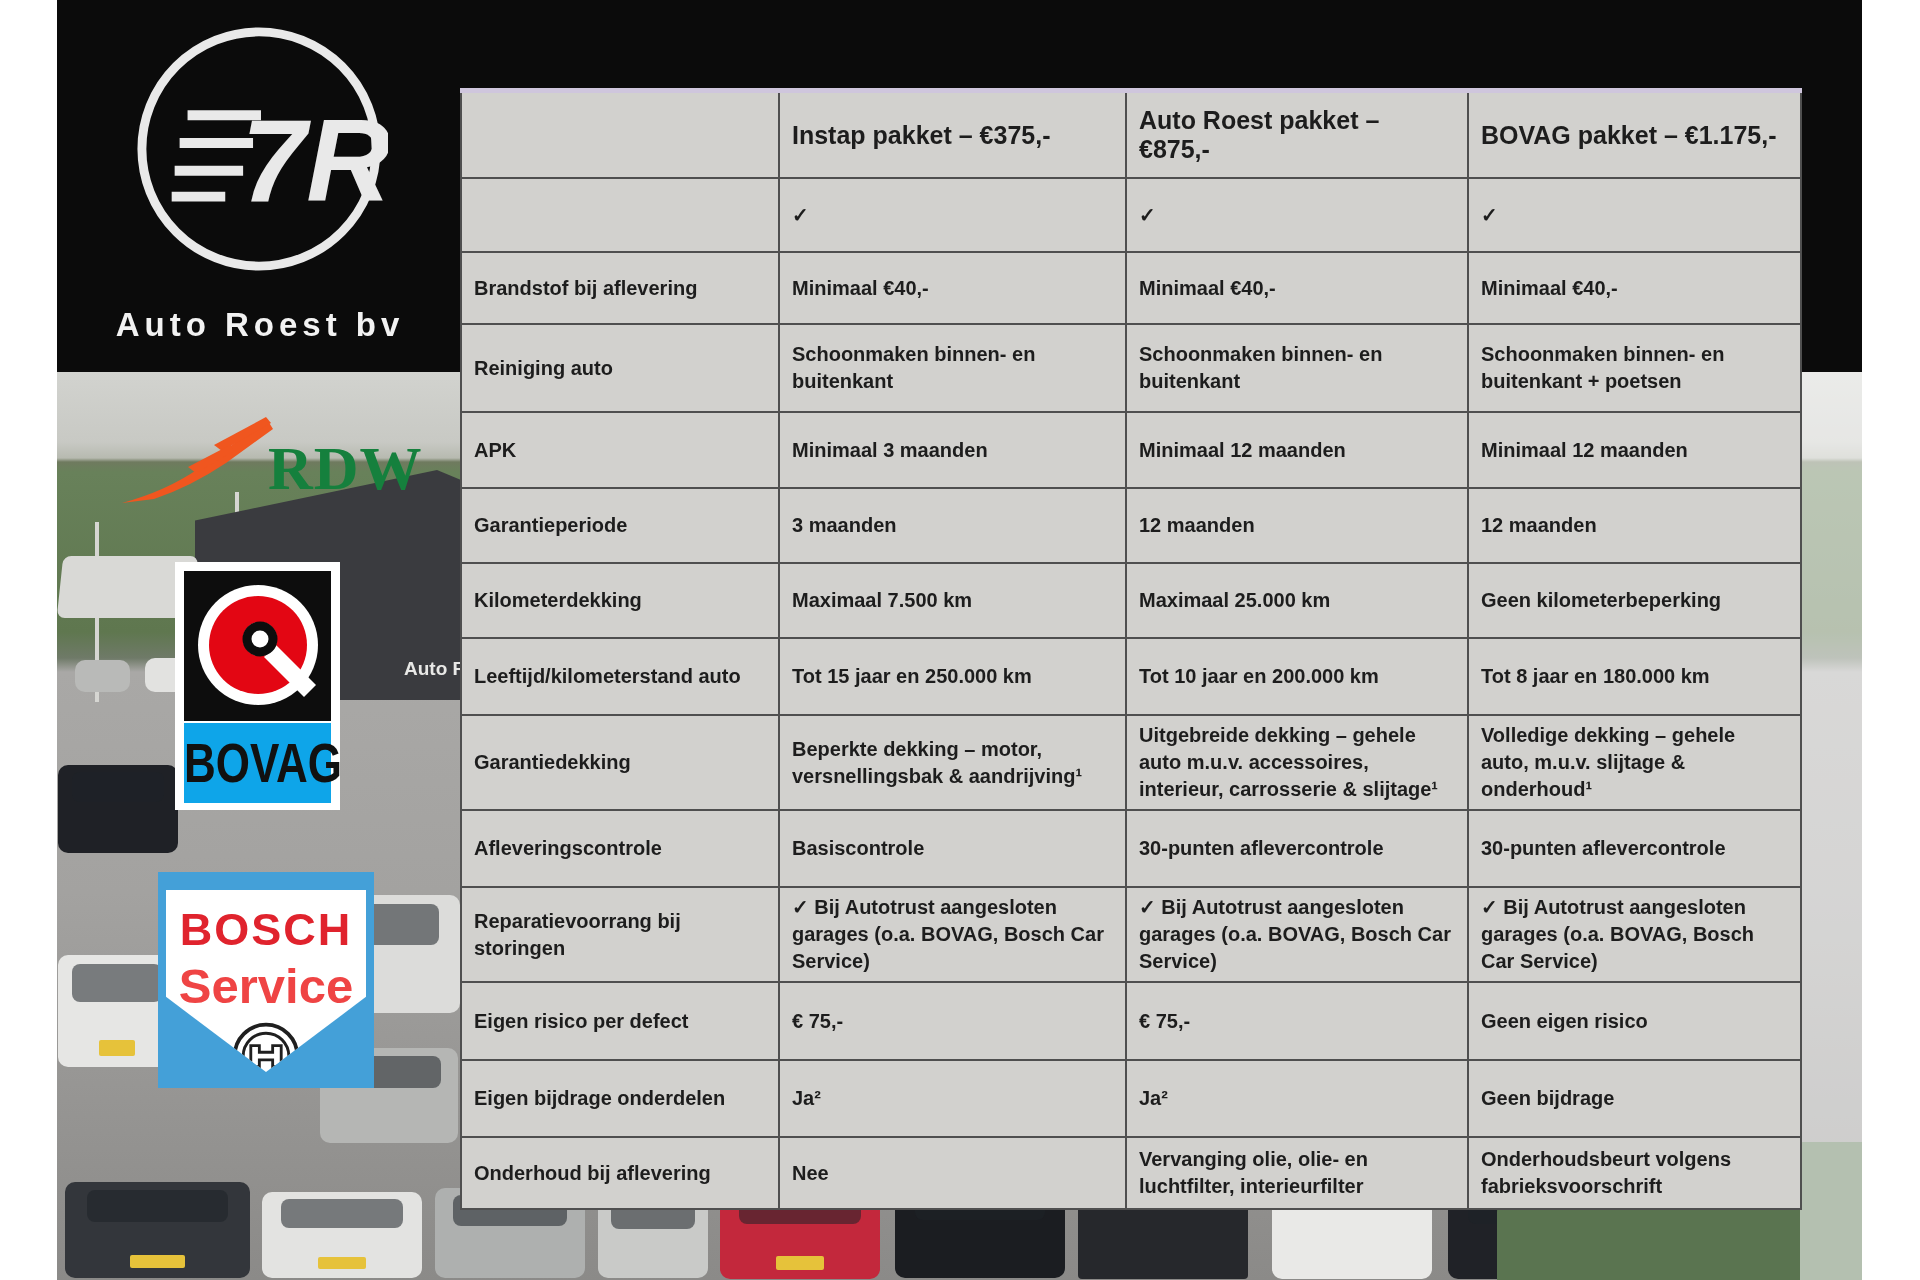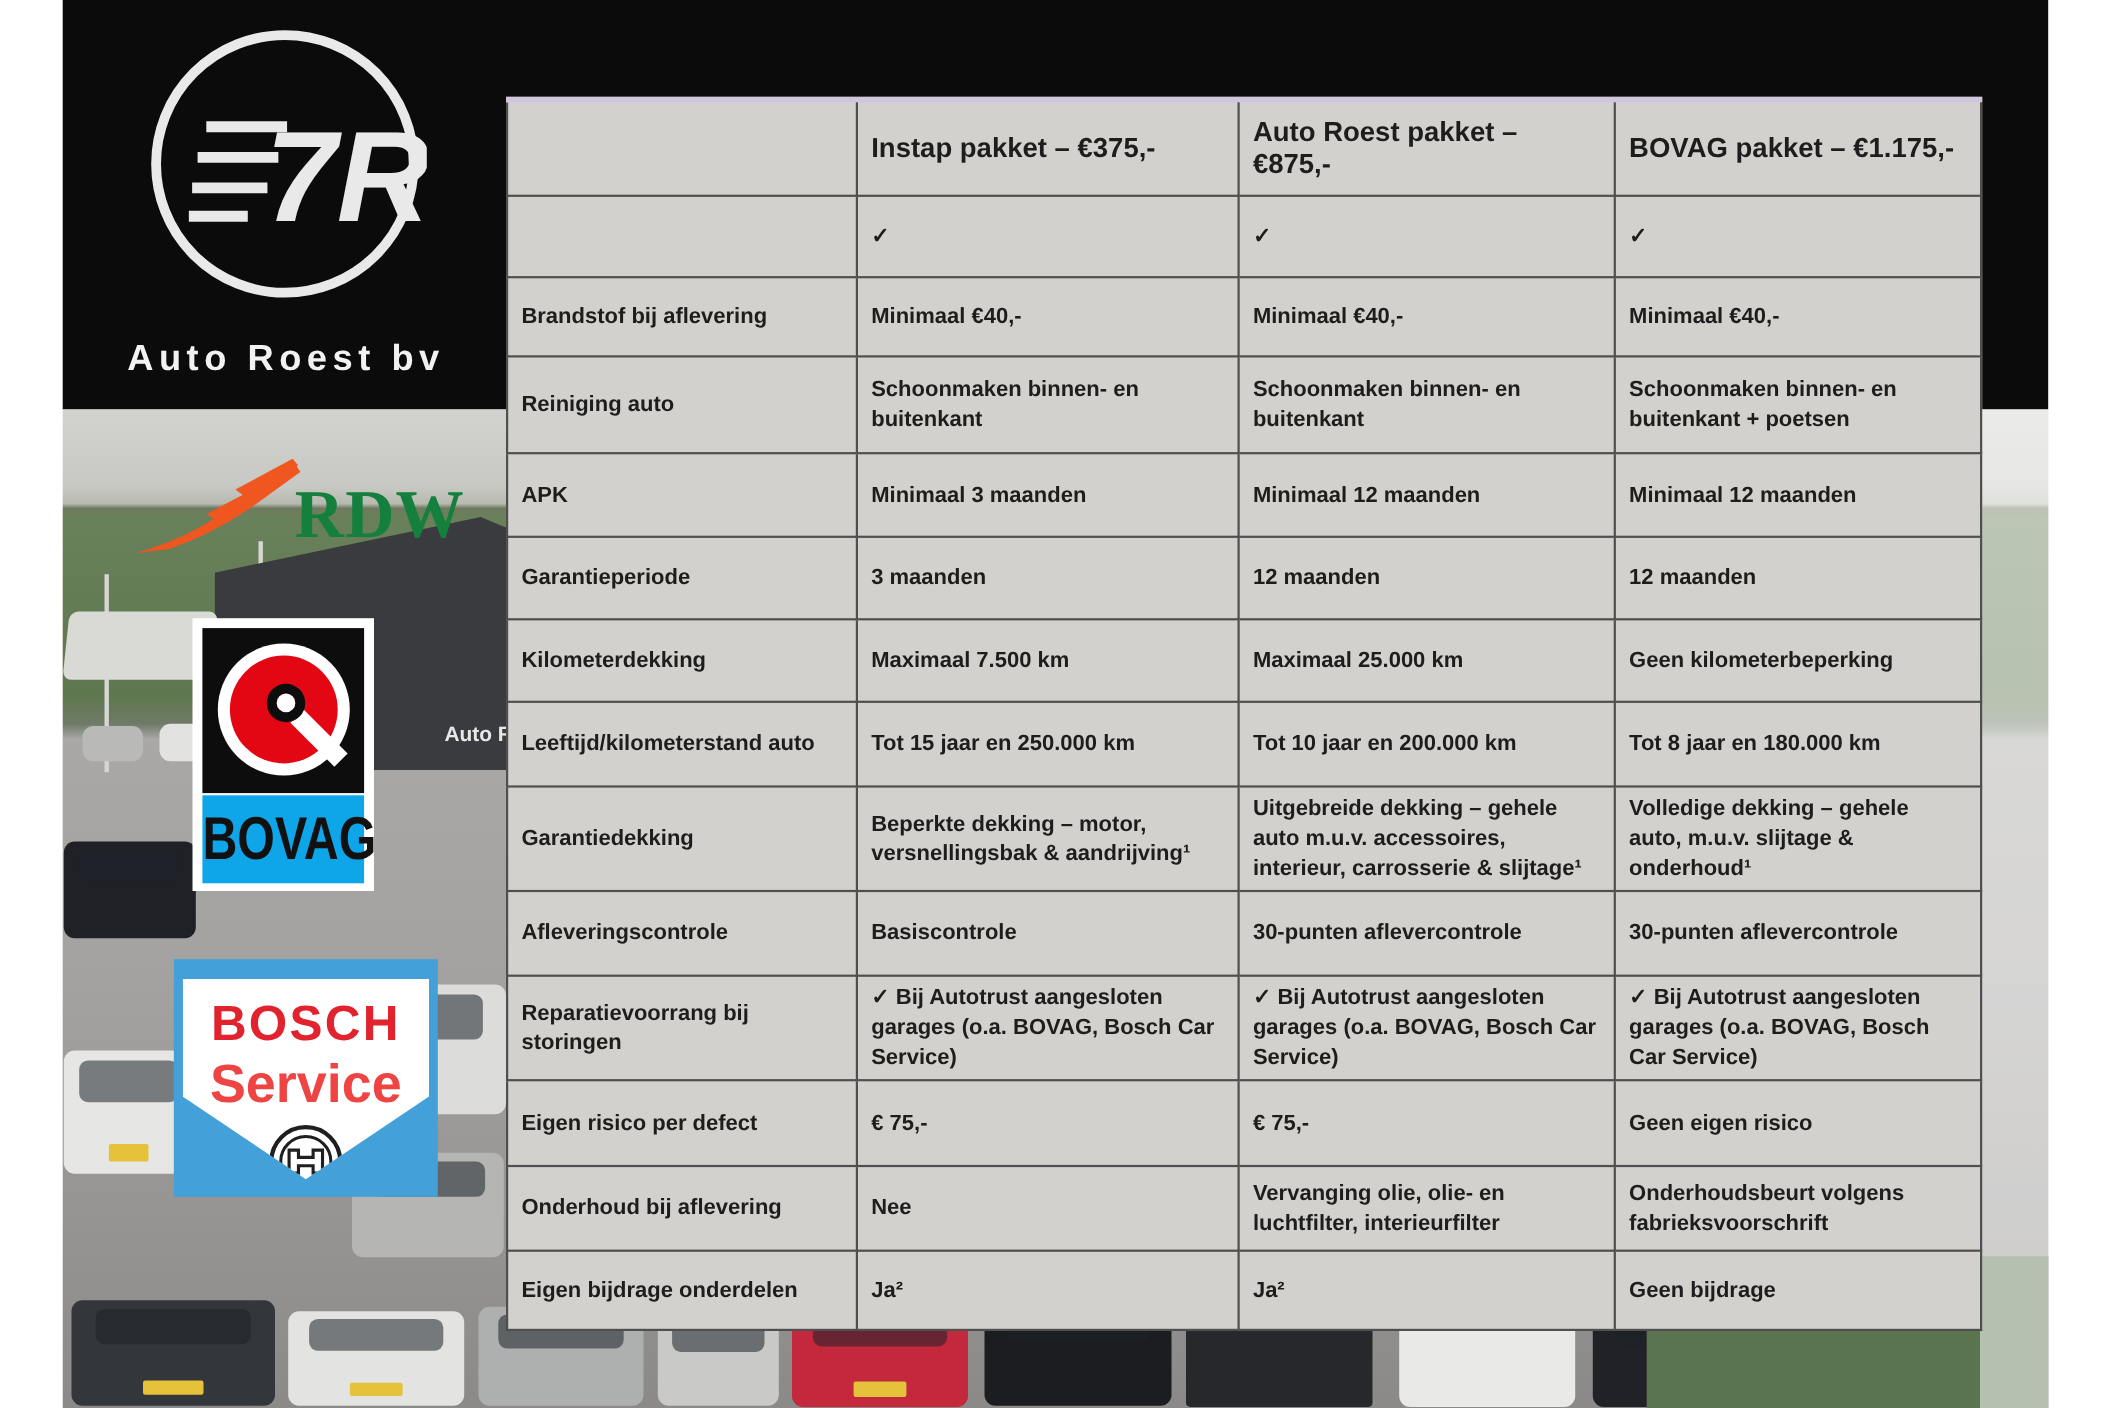--- a/index.html
+++ b/index.html
@@ -40,21 +40,21 @@
   .rdw-text{position:absolute;left:150px;top:18px;font-family:"Liberation Serif",serif;
             font-weight:bold;font-size:62px;color:#15803d;letter-spacing:1px;}
 
   .bovag{position:absolute;left:175px;top:562px;width:165px;height:248px;background:#ffffff;
          box-sizing:border-box;padding:9px;}
   .bovag-top{position:relative;width:100%;height:150px;background:#0d0d0d;}
   .bovag-bottom{width:100%;height:80px;margin-top:2px;background:#0ea5e9;
                 display:flex;align-items:center;justify-content:flex-start;}
   .bovag-word{font-size:44px;font-weight:900;color:#111;transform:scaleY(1.25);letter-spacing:0px;}
 
-  .bosch{position:absolute;left:158px;top:872px;width:216px;height:216px;background:#44a0d8;padding-left:24px;}
+  .bosch{position:absolute;left:158px;top:872px;width:216px;height:216px;background:#44a0d8;}
   .bosch-shield{position:absolute;left:8px;top:10px;right:8px;bottom:8px;background:#ffffff;
                 clip-path:polygon(0 4%,100% 4%,100% 58%,50% 96%,0 58%);
                 text-align:center;}
   .bosch-word{margin-top:22px;font-size:45px;font-weight:900;color:#e0232d;letter-spacing:2px;}
   .bosch-service{font-size:49px;font-weight:bold;color:#ef4444;margin-top:2px;}
   .bosch-armature{margin-top:4px;}
 
   
   table.cmp{position:absolute;left:460px;top:88px;width:1340px;height:1102px;
             border-collapse:collapse;table-layout:fixed;background:#d2d1ce;
@@ -259,27 +259,27 @@
           <td>✓ Bij Autotrust aangesloten garages (o.a. BOVAG, Bosch Car Service)</td>
           <td>✓ Bij Autotrust aangesloten garages (o.a. BOVAG, Bosch Car Service)</td>
         </tr>
         <tr>
           <td class="row-label">Eigen risico per defect</td>
           <td>€ 75,-</td>
           <td>€ 75,-</td>
           <td>Geen eigen risico</td>
         </tr>
         <tr>
+          <td class="row-label">Eigen bijdrage onderdelen</td>
+          <td>Ja²</td>
+          <td>Ja²</td>
+          <td>Geen bijdrage</td>
+        </tr>
+        <tr>
           <td class="row-label">Onderhoud bij aflevering</td>
           <td>Nee</td>
           <td>Vervanging olie, olie- en luchtfilter, interieurfilter</td>
           <td>Onderhoudsbeurt volgens fabrieksvoorschrift</td>
         </tr>
-        <tr>
-          <td class="row-label">Eigen bijdrage onderdelen</td>
-          <td>Ja²</td>
-          <td>Ja²</td>
-          <td>Geen bijdrage</td>
-        </tr>
       </tbody>
   </table>
 
 </div>
 
 </body></html>

